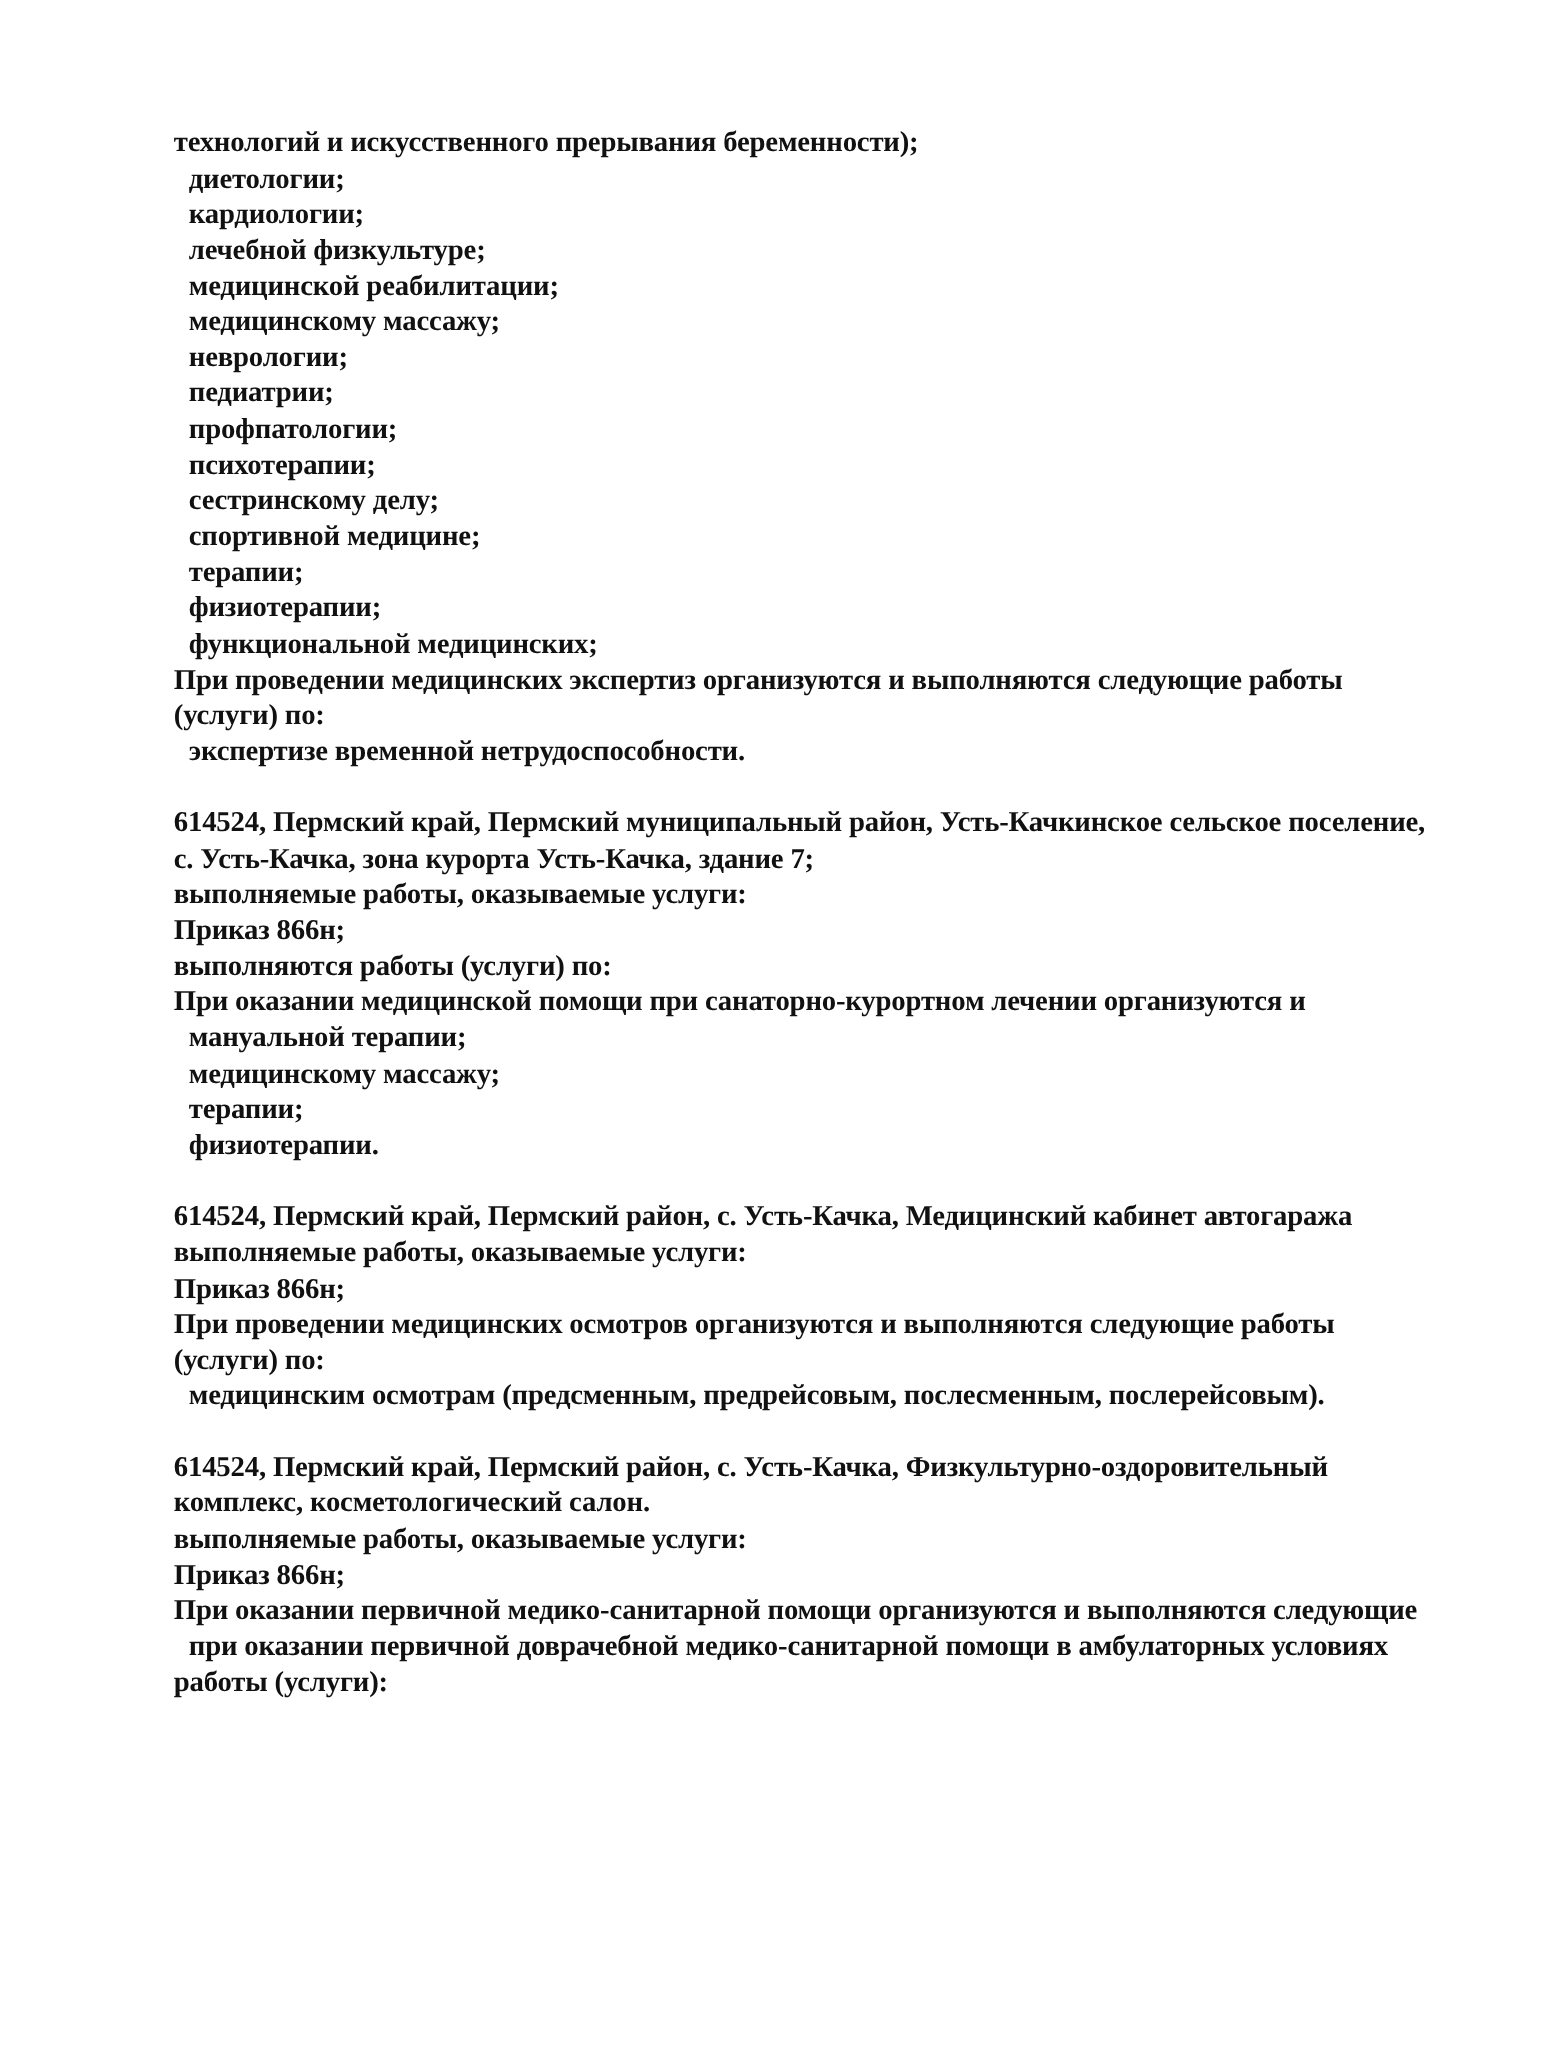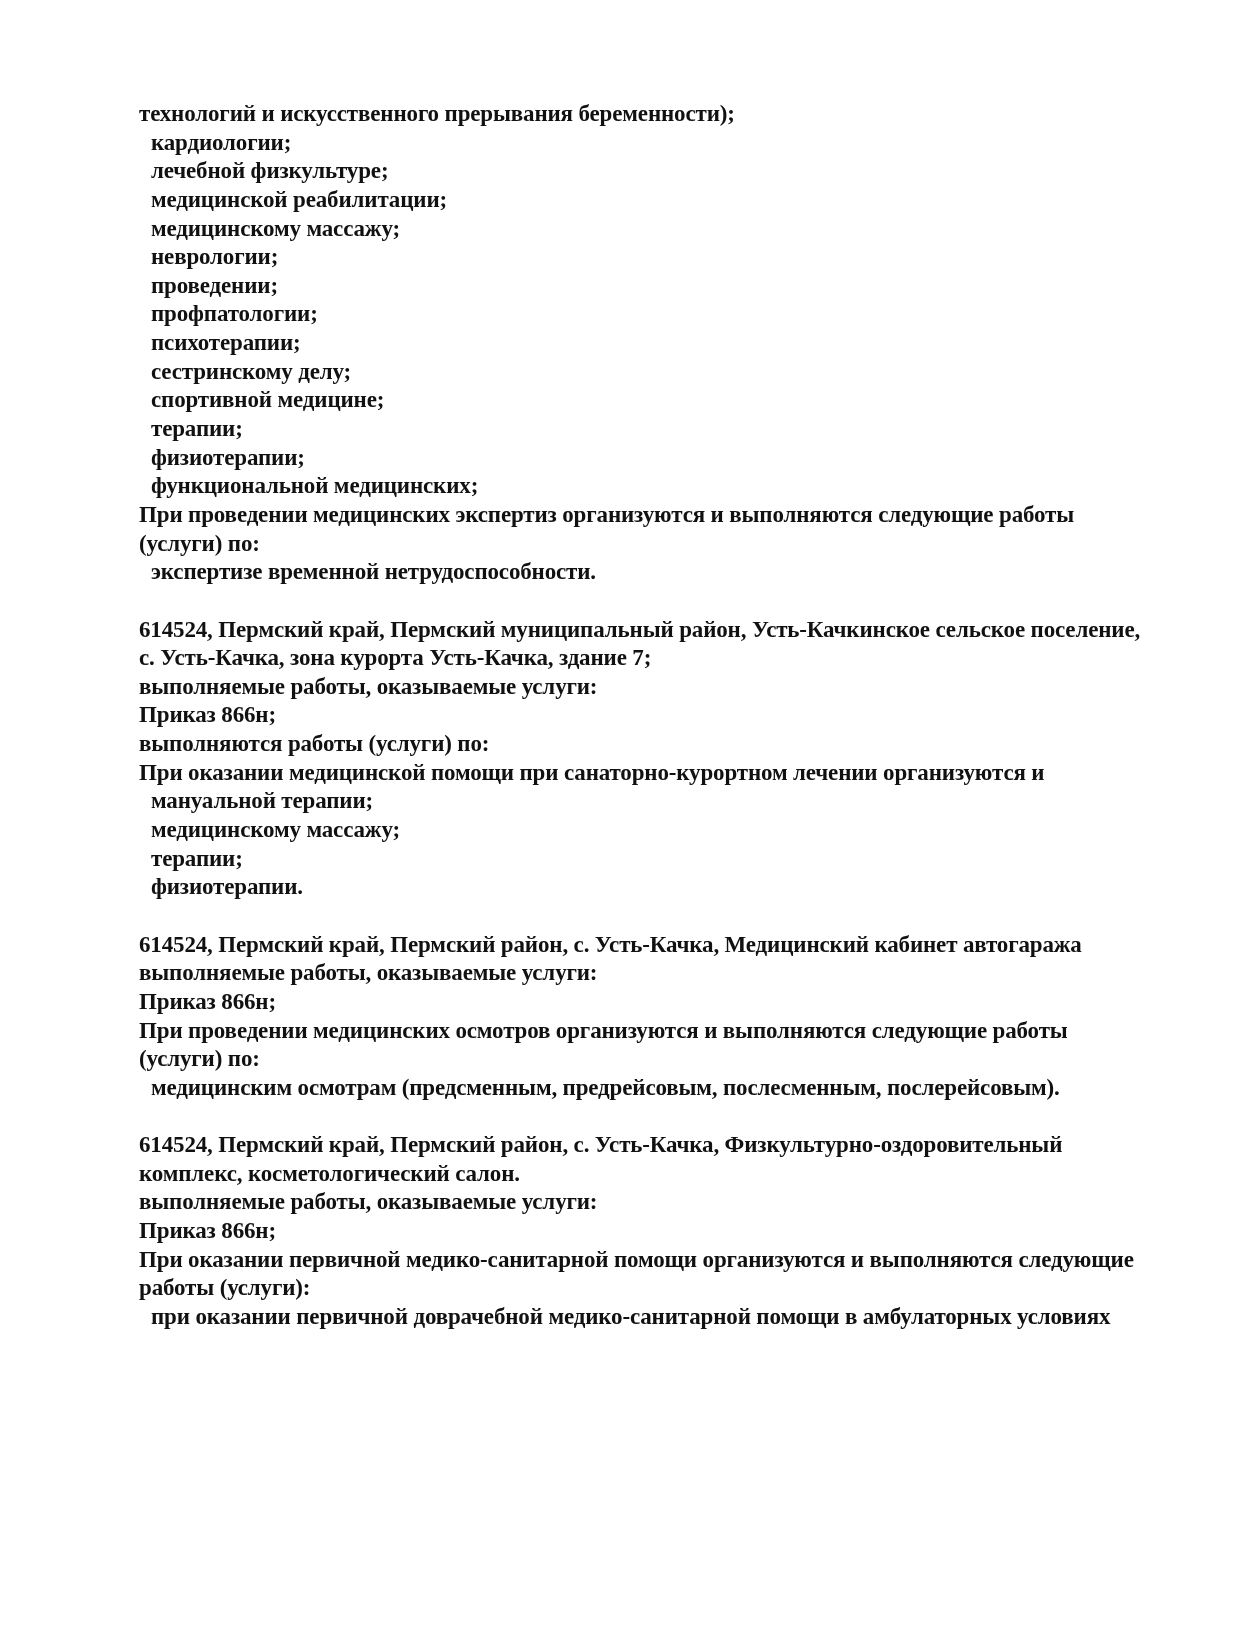--- a/index.html
+++ b/index.html
@@ -38,26 +38,27 @@
       height: 28.65px;
     }
   </style>
 </head>
 <body>
 
 <div class="page">
   <span class="line">технологий и искусственного прерывания беременности);</span>
 
   <div>
+    <span class="line indent">диетологии;</span>
     <span class="line indent">кардиологии;</span>
     <span class="line indent">лечебной физкультуре;</span>
     <span class="line indent">медицинской реабилитации;</span>
     <span class="line indent">медицинскому массажу;</span>
     <span class="line indent">неврологии;</span>
-    <span class="line indent">проведении;</span>
+    <span class="line indent">педиатрии;</span>
     <span class="line indent">профпатологии;</span>
     <span class="line indent">психотерапии;</span>
     <span class="line indent">сестринскому делу;</span>
     <span class="line indent">спортивной медицине;</span>
     <span class="line indent">терапии;</span>
     <span class="line indent">физиотерапии;</span>
     <span class="line indent">функциональной медицинских;</span>
   </div>
 
   <div>
@@ -93,16 +94,16 @@
   </div>
 
   <span class="gap"></span>
 
   <div>
     <span class="line">614524, Пермский край, Пермский район, с. Усть-Качка, Физкультурно-оздоровительный</span>
     <span class="line">комплекс, косметологический салон.</span>
     <span class="line">выполняемые работы, оказываемые услуги:</span>
     <span class="line">Приказ 866н;</span>
     <span class="line">При оказании первичной медико-санитарной помощи организуются и выполняются следующие</span>
+    <span class="line indent">при оказании первичной доврачебной медико-санитарной помощи в амбулаторных условиях</span>
     <span class="line">работы (услуги):</span>
-    <span class="line indent">при оказании первичной доврачебной медико-санитарной помощи в амбулаторных условиях</span>
   </div>
 </div>
 
 </body></html>

